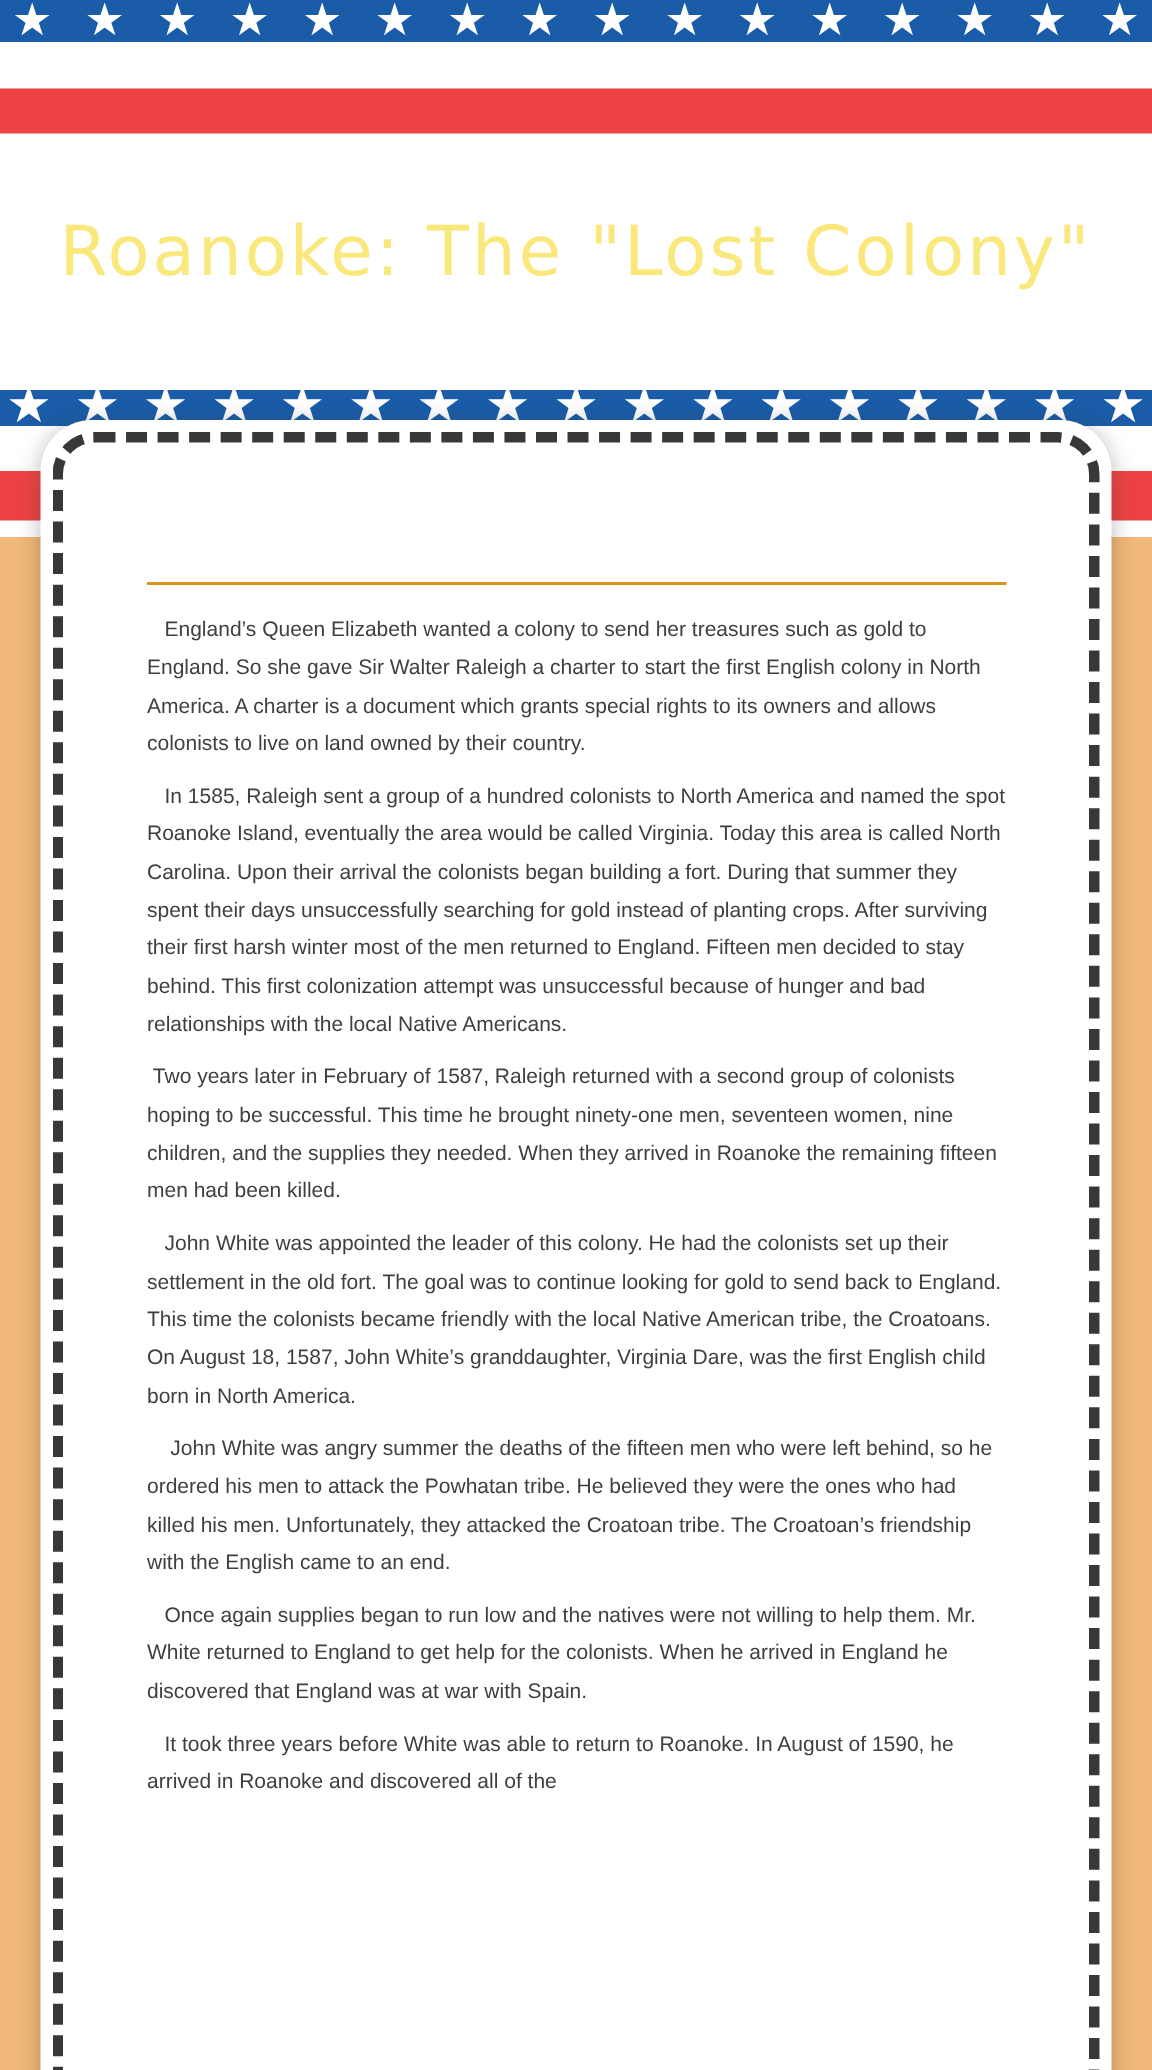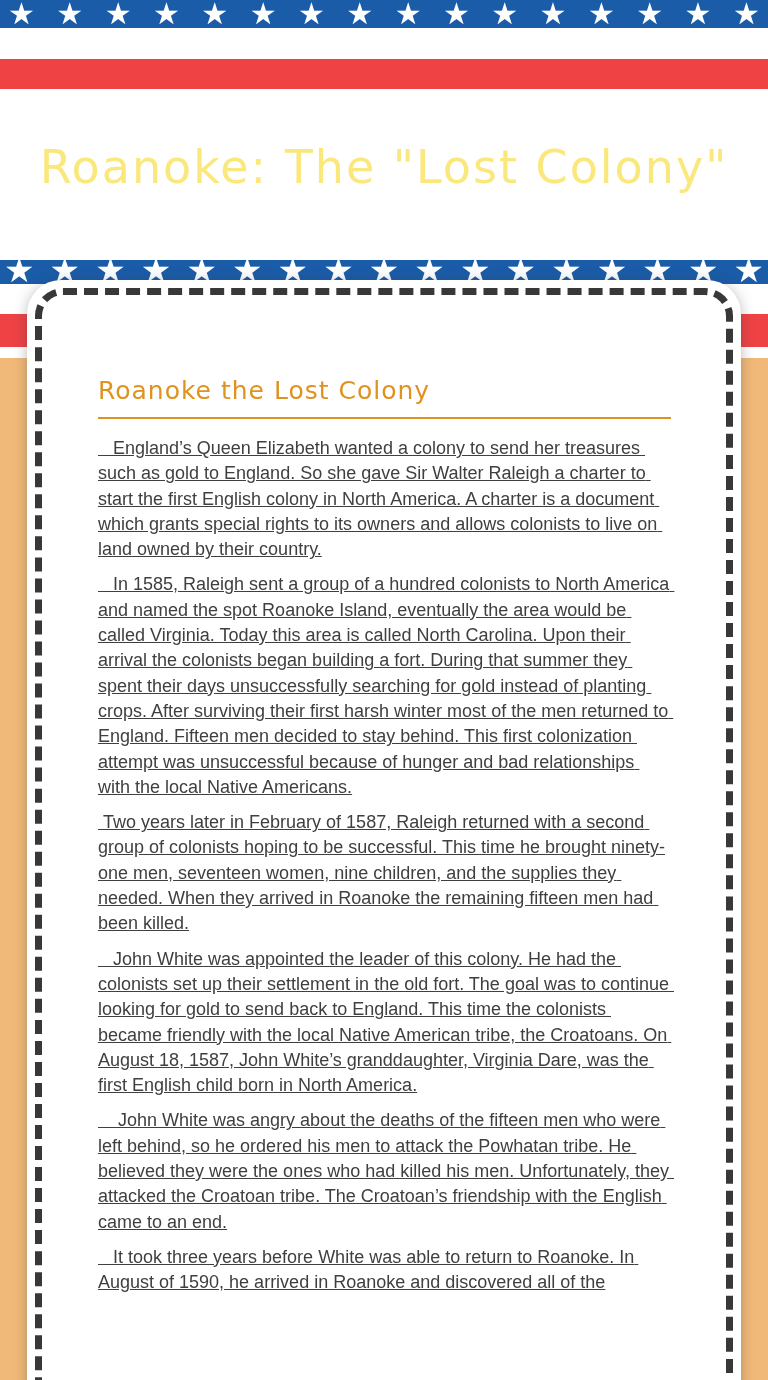--- a/index.html
+++ b/index.html
@@ -100,25 +100,24 @@
     font-size:25px;
     letter-spacing:1px;
   }
   .heading-rule{
     border:none;
     border-top:2px solid var(--heading-orange);
     margin:12px 0 17px 0;
   }
   .passage p{
     color:var(--body-text);
-    font-size:18px;
+    font-size:14px;
     line-height:25.3px;
     margin-bottom:10px;
     white-space:pre-wrap;
-    text-decoration:underline;
   }
 </style>
 </head>
 <body>
 
 <div class="page">
 
   <div class="top-band">
     <div class="star-row">
         <span>★</span>
@@ -166,26 +165,26 @@
         <span>★</span>
       </div>
   </div>
 
   <div class="red-stripe-2"></div>
   <div class="orange-bg"></div>
 
   <div class="card">
     <div class="dash-border"></div>
     <div class="card-content">
-      <h2 class="passage-heading">Roanoke the Lost Colony</h2>
       <hr class="heading-rule">
       <div class="passage">
         <p>   England’s Queen Elizabeth wanted a colony to send her treasures such as gold to England. So she gave Sir Walter Raleigh a charter to start the first English colony in North America. A charter is a document which grants special rights to its owners and allows colonists to live on land owned by their country.</p>
         <p>   In 1585, Raleigh sent a group of a hundred colonists to North America and named the spot Roanoke Island, eventually the area would be called Virginia. Today this area is called North Carolina. Upon their arrival the colonists began building a fort. During that summer they spent their days unsuccessfully searching for gold instead of planting crops. After surviving their first harsh winter most of the men returned to England. Fifteen men decided to stay behind. This first colonization attempt was unsuccessful because of hunger and bad relationships with the local Native Americans.</p>
         <p> Two years later in February of 1587, Raleigh returned with a second group of colonists hoping to be successful. This time he brought ninety-one men, seventeen women, nine children, and the supplies they needed. When they arrived in Roanoke the remaining fifteen men had been killed.</p>
         <p>   John White was appointed the leader of this colony. He had the colonists set up their settlement in the old fort. The goal was to continue looking for gold to send back to England. This time the colonists became friendly with the local Native American tribe, the Croatoans. On August 18, 1587, John White’s granddaughter, Virginia Dare, was the first English child born in North America.</p>
-        <p>    John White was angry about the deaths of the fifteen men who were left behind, so he ordered his men to attack the Powhatan tribe. He believed they were the ones who had killed his men. Unfortunately, they attacked the Croatoan tribe. The Croatoan’s friendship with the English came to an end.</p>
+        <p>    John White was angry summer the deaths of the fifteen men who were left behind, so he ordered his men to attack the Powhatan tribe. He believed they were the ones who had killed his men. Unfortunately, they attacked the Croatoan tribe. The Croatoan’s friendship with the English came to an end.</p>
+        <p>   Once again supplies began to run low and the natives were not willing to help them. Mr. White returned to England to get help for the colonists. When he arrived in England he discovered that England was at war with Spain.</p>
         <p>   It took three years before White was able to return to Roanoke. In August of 1590, he arrived in Roanoke and discovered all of the</p>
       </div>
     </div>
   </div>
 
 </div>
 
 </body></html>

